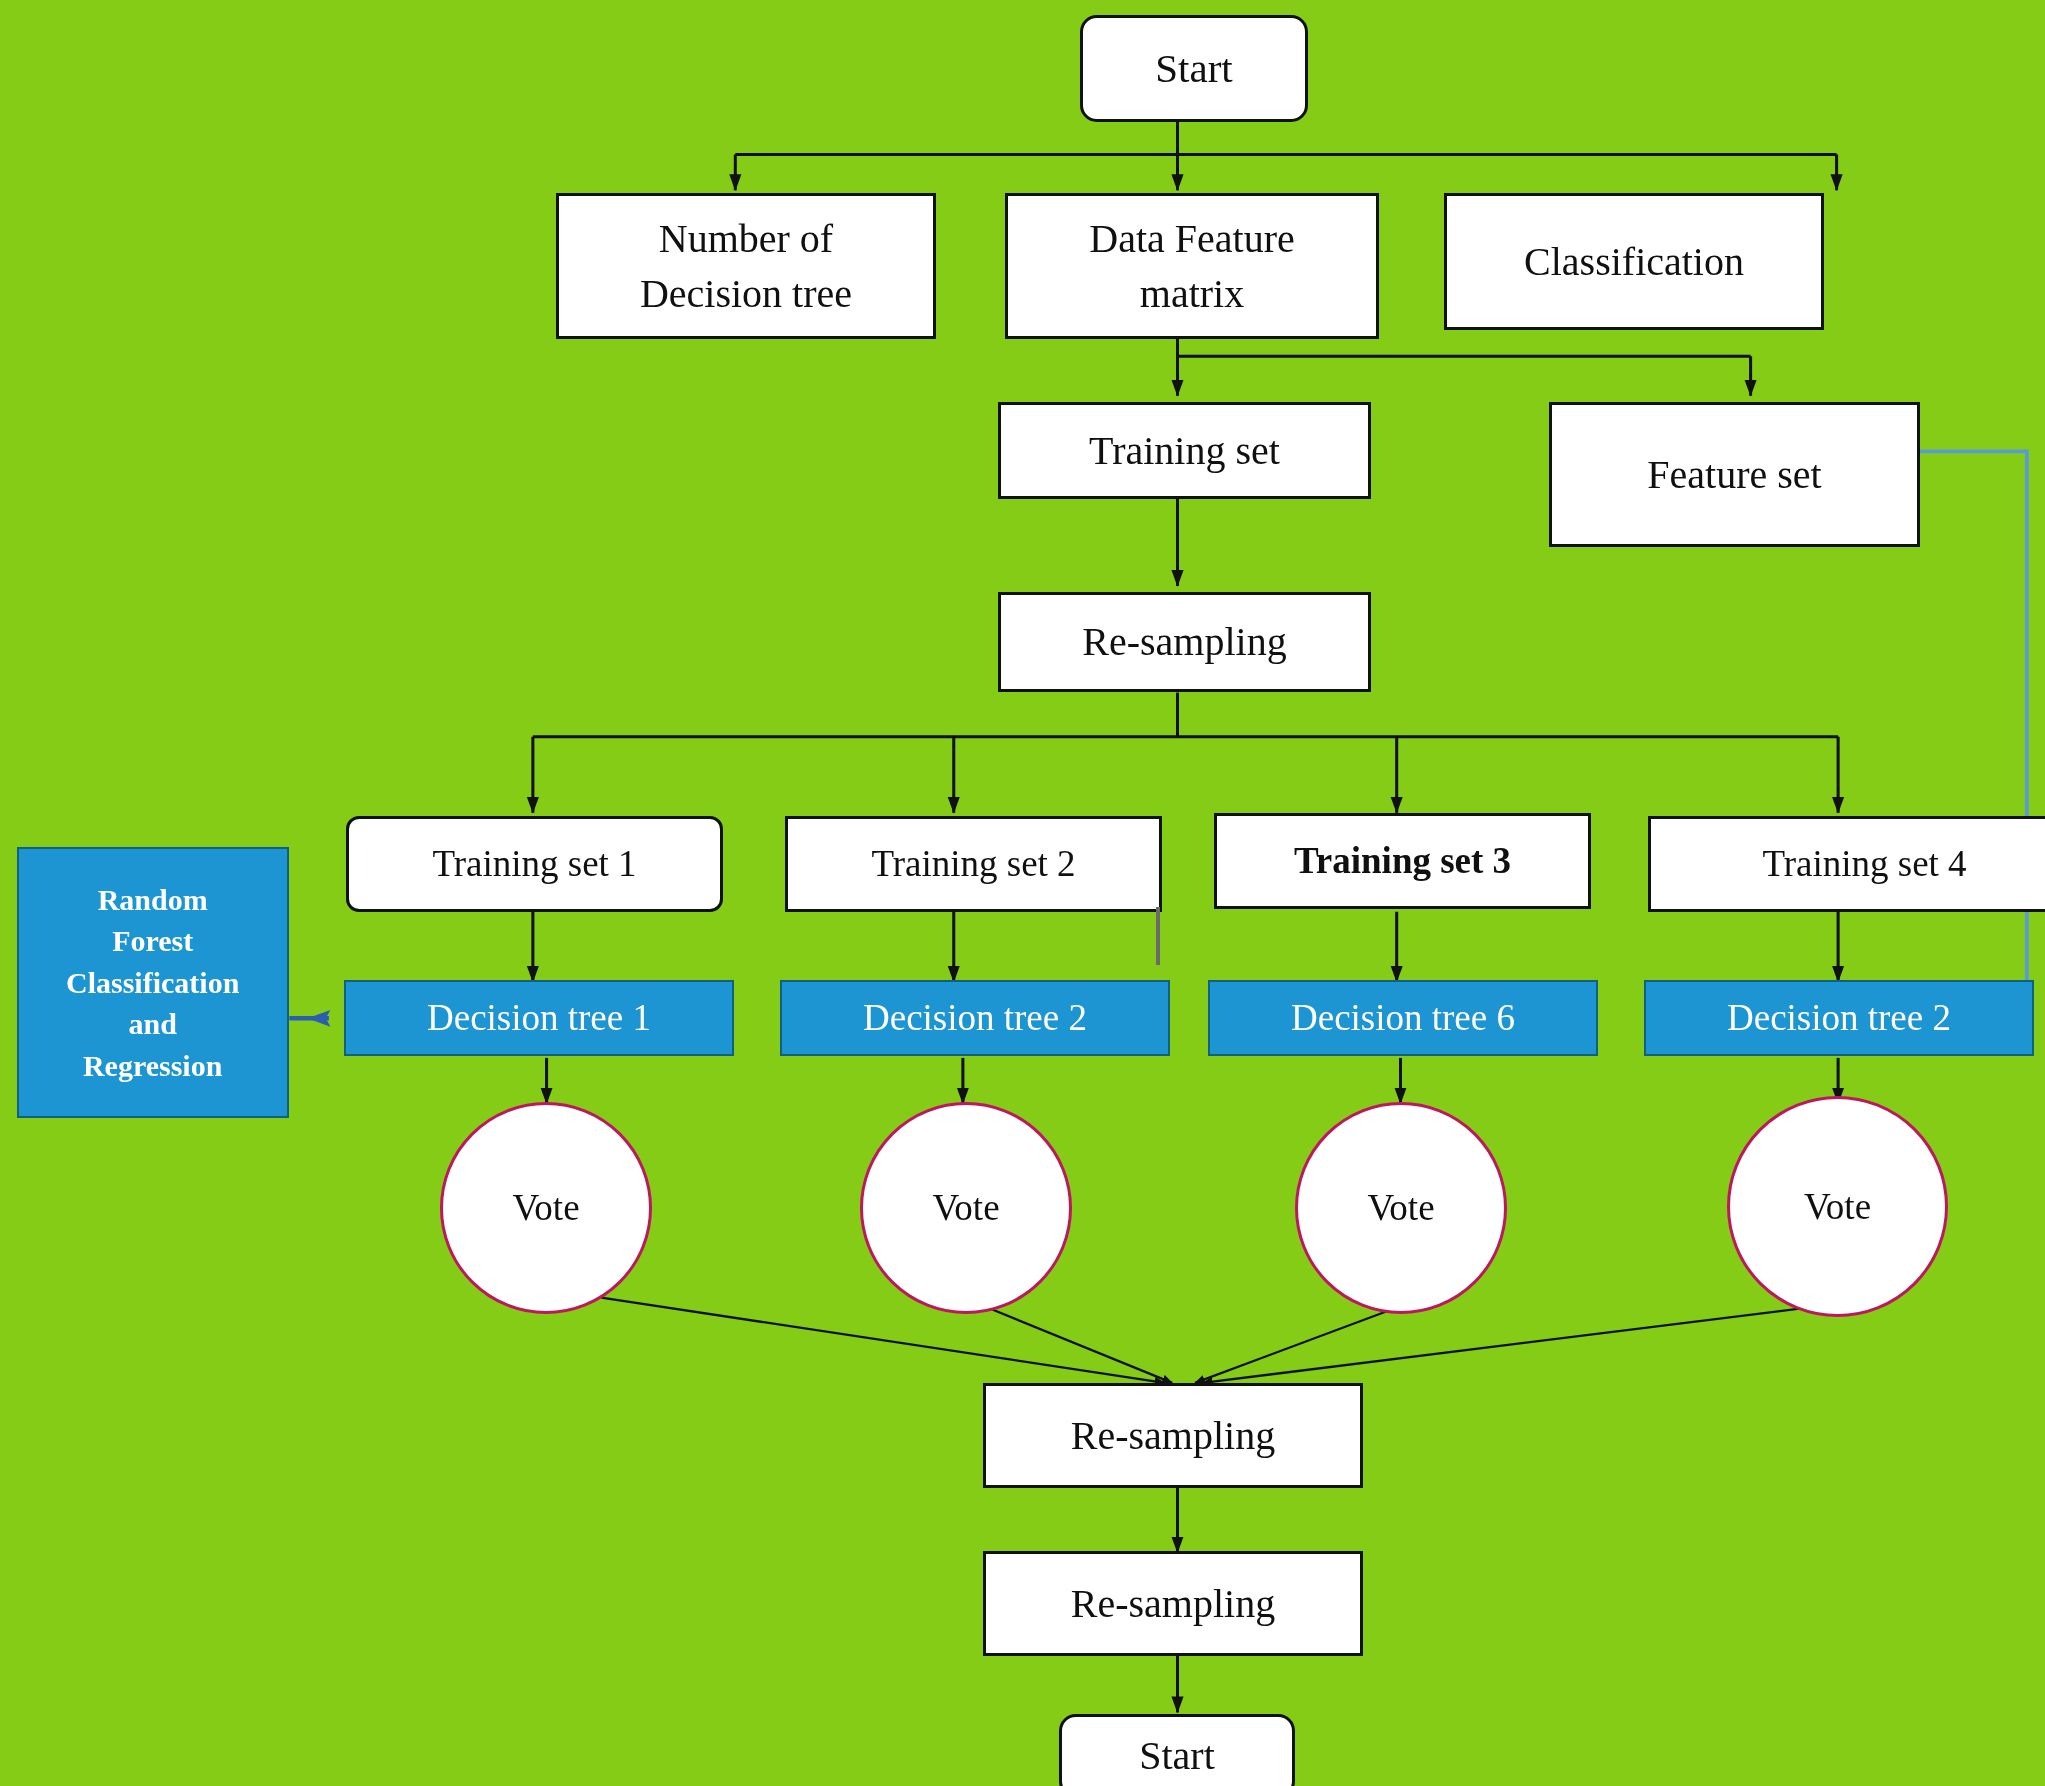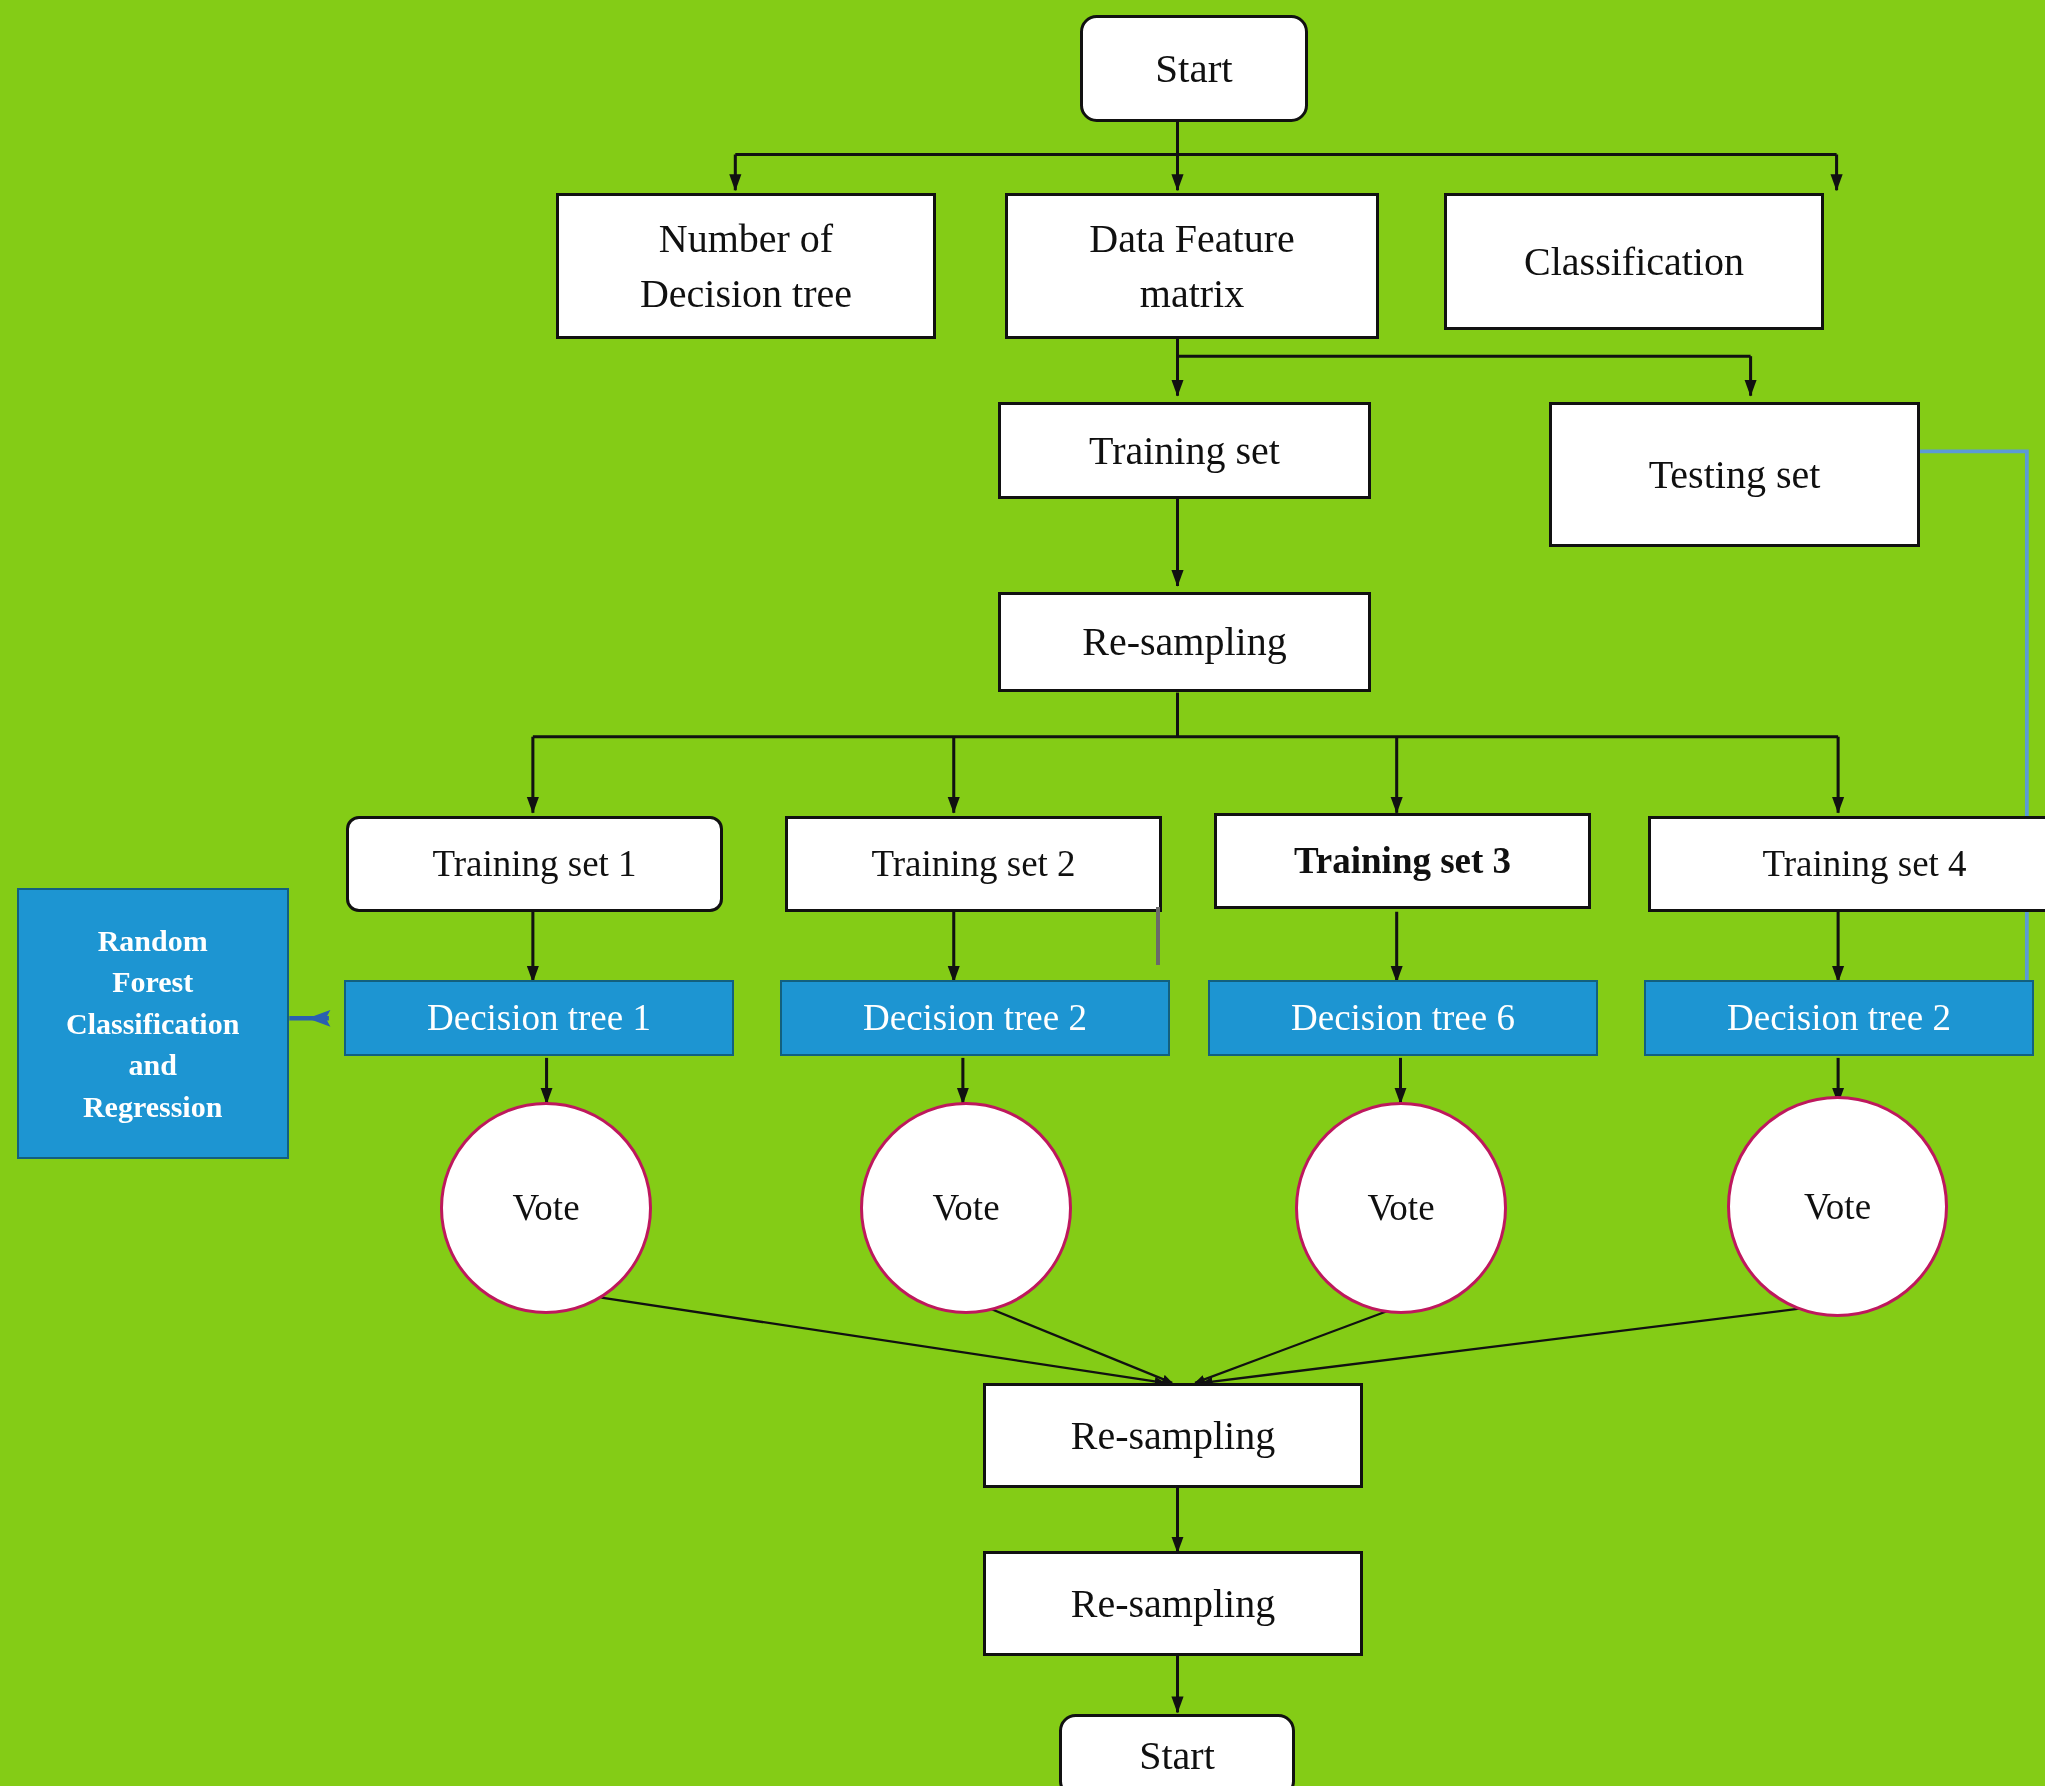--- a/index.html
+++ b/index.html
@@ -50,21 +50,20 @@
     background: #ffffff;
     border-radius: 50%;
   }
   .bluebox {
     border: 2.3px solid #12607f;
     background: #1d95d2;
     color: #ffffff;
   }
   .bluebox.bold {
     font-weight: bold;
-    margin-top: 41px;
   }
   .t-48 { font-size: 37px; }
   .t-52 { font-size: 40px; }
   .t-54 { font-size: 41px; }
   .t-40 { font-size: 30px; }
   .stack {
     display: block;
   }
   .stack span { display: block; }
   .tick {
@@ -167,21 +166,21 @@
 
   <div class="node rect t-52" style="left:1444px; top:193px; width:380px; height:137px;">
     <span>Classification</span>
   </div>
 
   <div class="node rect t-52" style="left:998px; top:402px; width:373px; height:97px;">
     <span>Training  set</span>
   </div>
 
   <div class="node rect t-52" style="left:1549px; top:402px; width:371px; height:145px;">
-    <span>Testing set</span>
+    <span>Feature set</span>
   </div>
 
   <div class="node rect t-52" style="left:998px; top:592px; width:373px; height:100px;">
     <span>Re-sampling</span>
   </div>
 
   <div class="node bluebox bold t-40" style="left:16.7px; top:847px; width:272px; height:271px;">
     <span class="stack">
       <span>Random</span>
       <span>Forest</span>

